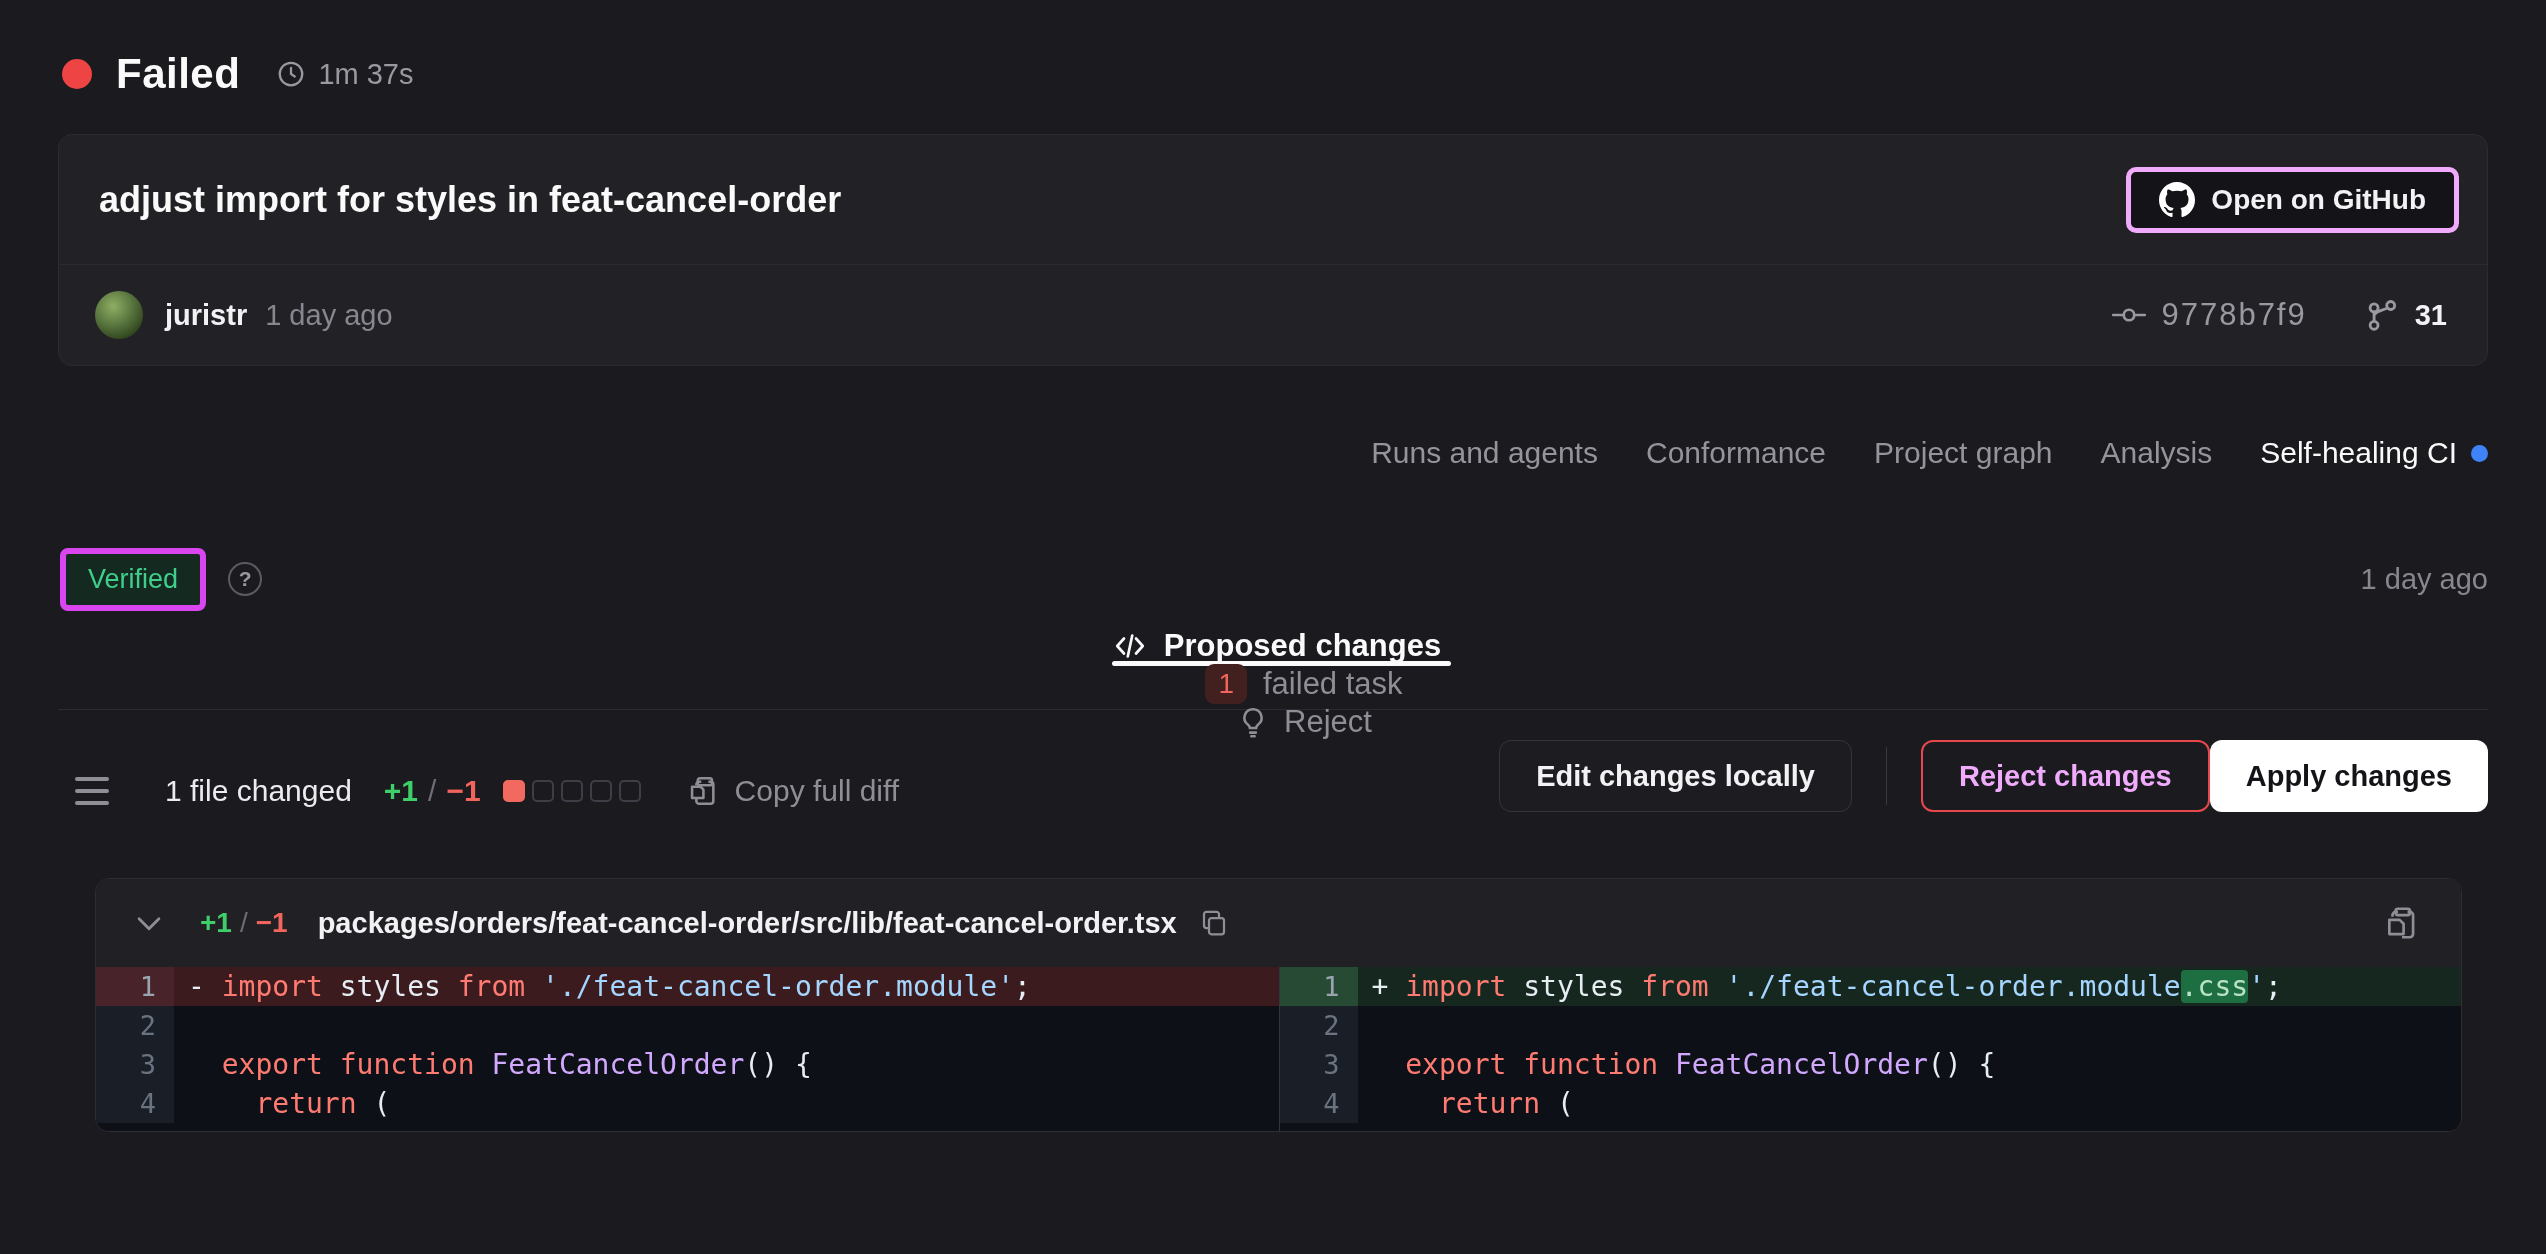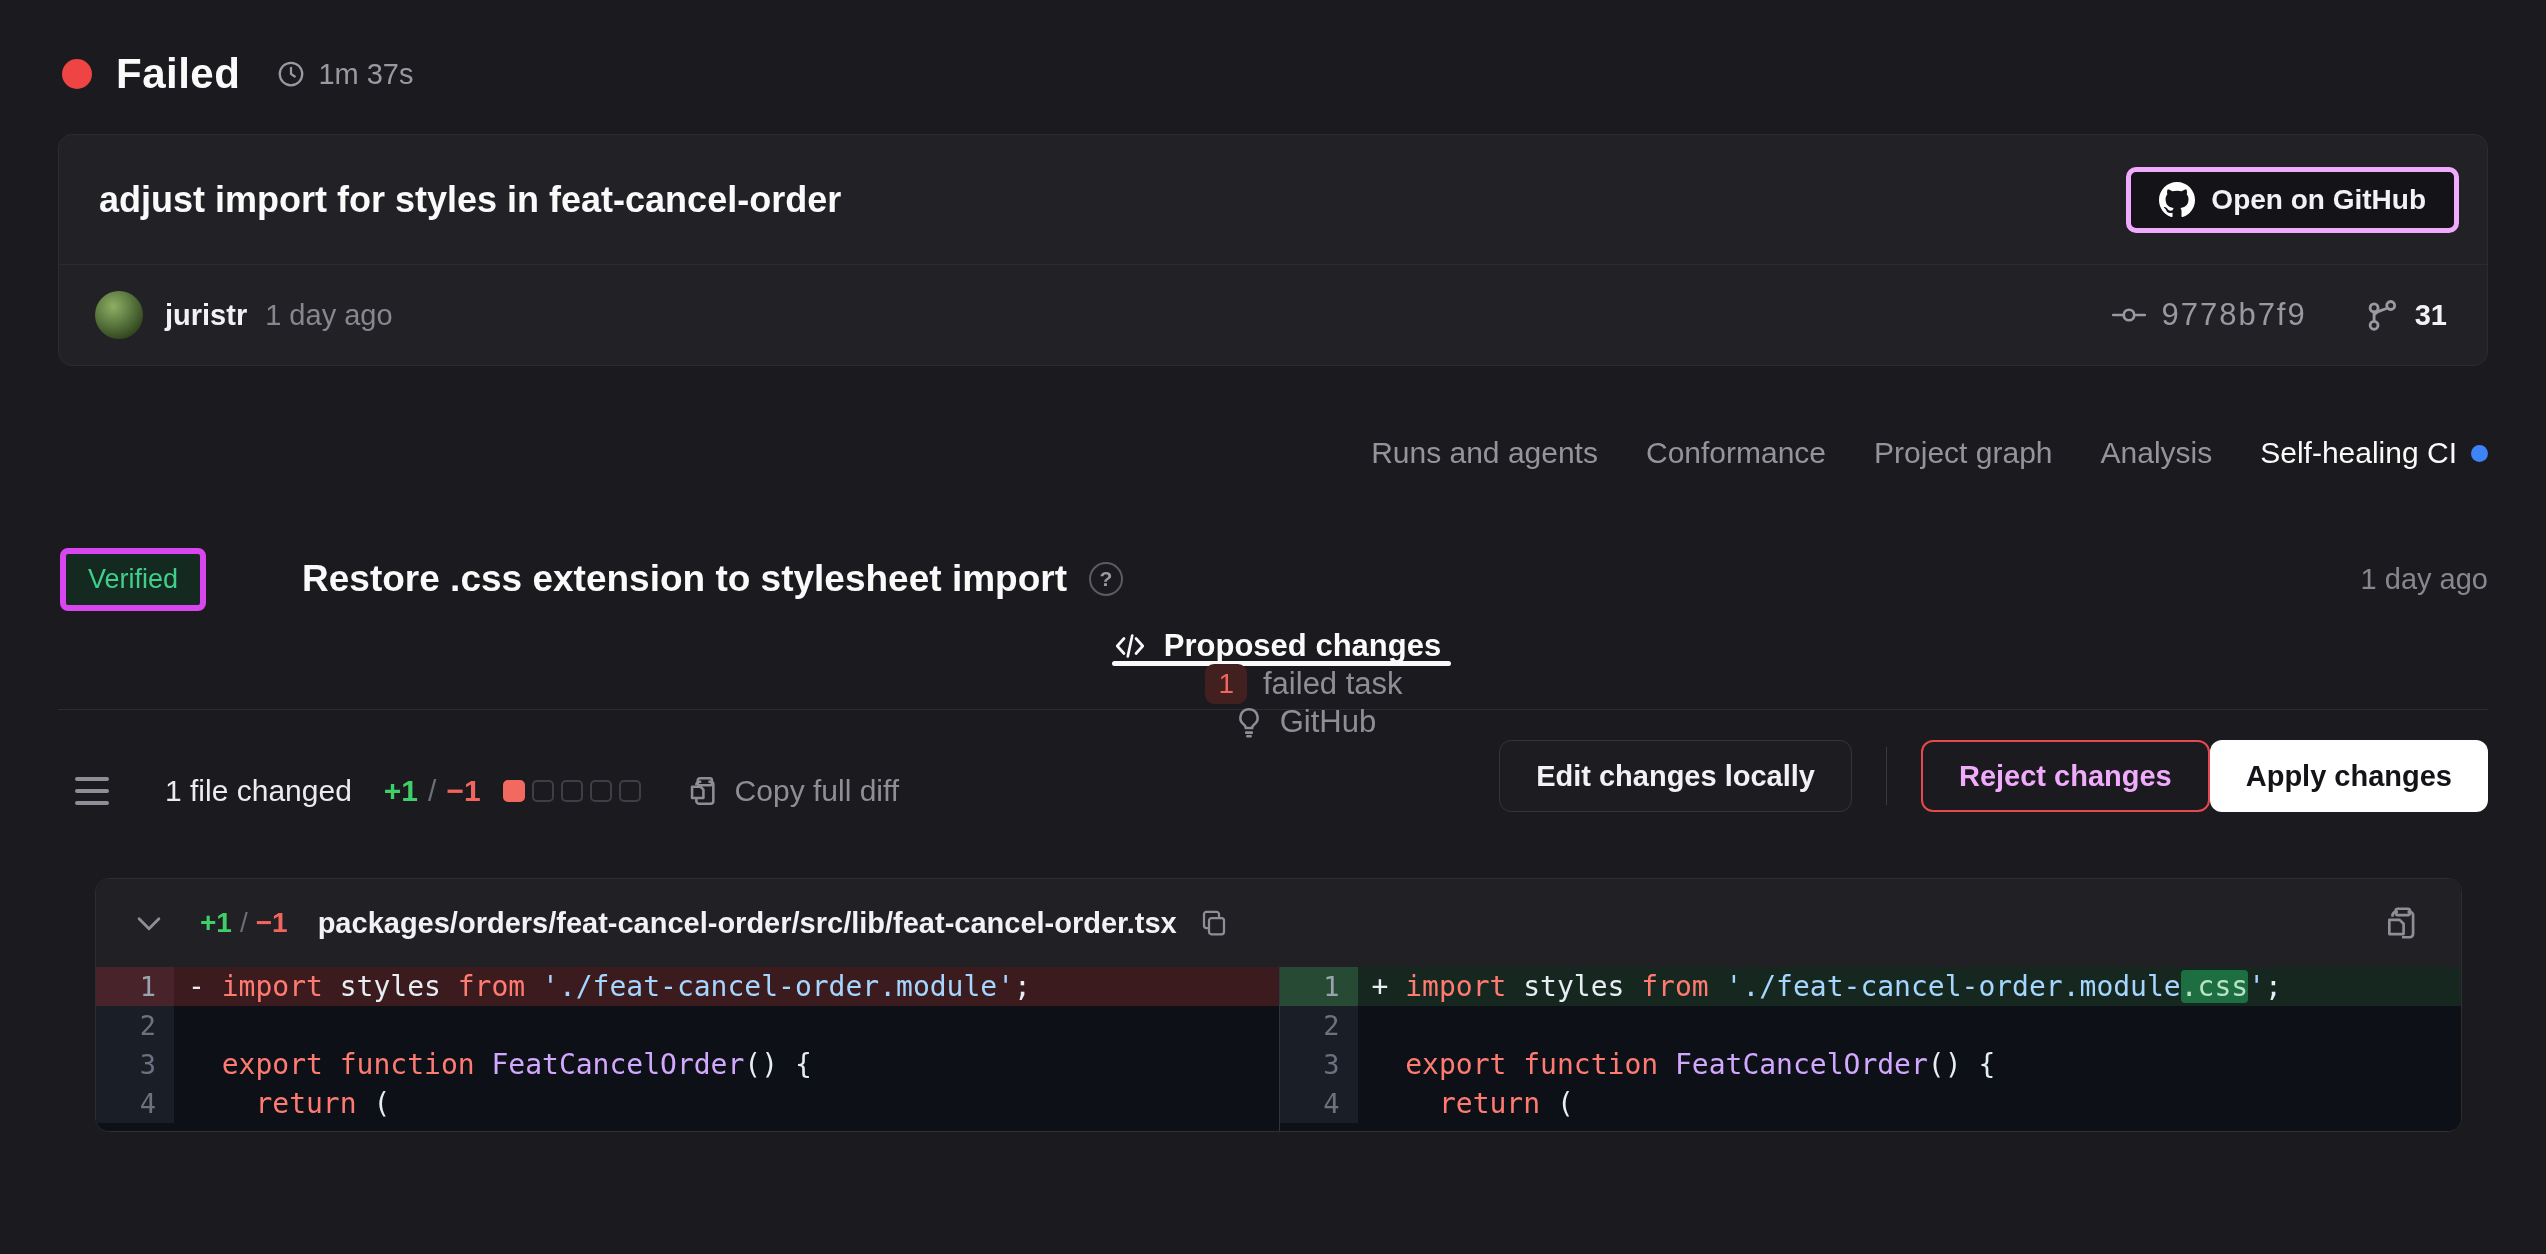--- a/index.html
+++ b/index.html
@@ -200,21 +200,20 @@
       <span>Analysis</span>
     </span>
     <span class="nav-item active">
       <span>Self-healing CI</span>
       <span class="nav-dot"></span>
     </span>
   </div>
 
 <div class="fix-header">
   <span class="verified-badge">Verified</span>
-  <span class="fix-title">Restore .css extension to stylesheet import</span>
   <span class="help-icon">?</span>
   <span class="fix-time">1 day ago</span>
 </div>
 
 <div class="tabs-row">
   <div class="tab tab-proposed">
     <span>
       <svg width="36" height="36" viewBox="0 0 24 24" fill="none" stroke="#fafafa" stroke-width="1.8" stroke-linecap="round" stroke-linejoin="round">
           <path d="M8 7 3.5 12 8 17M16 7l4.5 5L16 17M13.5 5l-3 14"></path>
         </svg>
@@ -226,21 +225,21 @@
     <span class="failed-badge">1</span>
     <span class="tab-label">failed task</span>
   </div>
   <div class="tab tab-review">
     <span>
       <svg width="34" height="34" viewBox="0 0 24 24" fill="none" stroke="#8f8e96" stroke-width="1.8" stroke-linecap="round">
           <path d="M12 3a6 6 0 0 0-3.5 10.9c.8.6 1.2 1.5 1.3 2.4h4.4c.1-.9.5-1.8 1.3-2.4A6 6 0 0 0 12 3Z"></path>
           <path d="M10 19.5h4M10.8 22h2.4"></path>
         </svg>
     </span>
-    <span class="tab-label">GitHub</span>
+    <span class="tab-label">Reject</span>
   </div>
   <div class="actions-wrap">
     <button class="btn btn-edit">Edit changes locally</button>
     <div class="actions-divider"></div>
     <button class="btn btn-reject">Reject changes</button>
     <button class="btn btn-apply">Apply changes</button>
   </div>
 </div>
 
 <div class="diff-toolbar">

